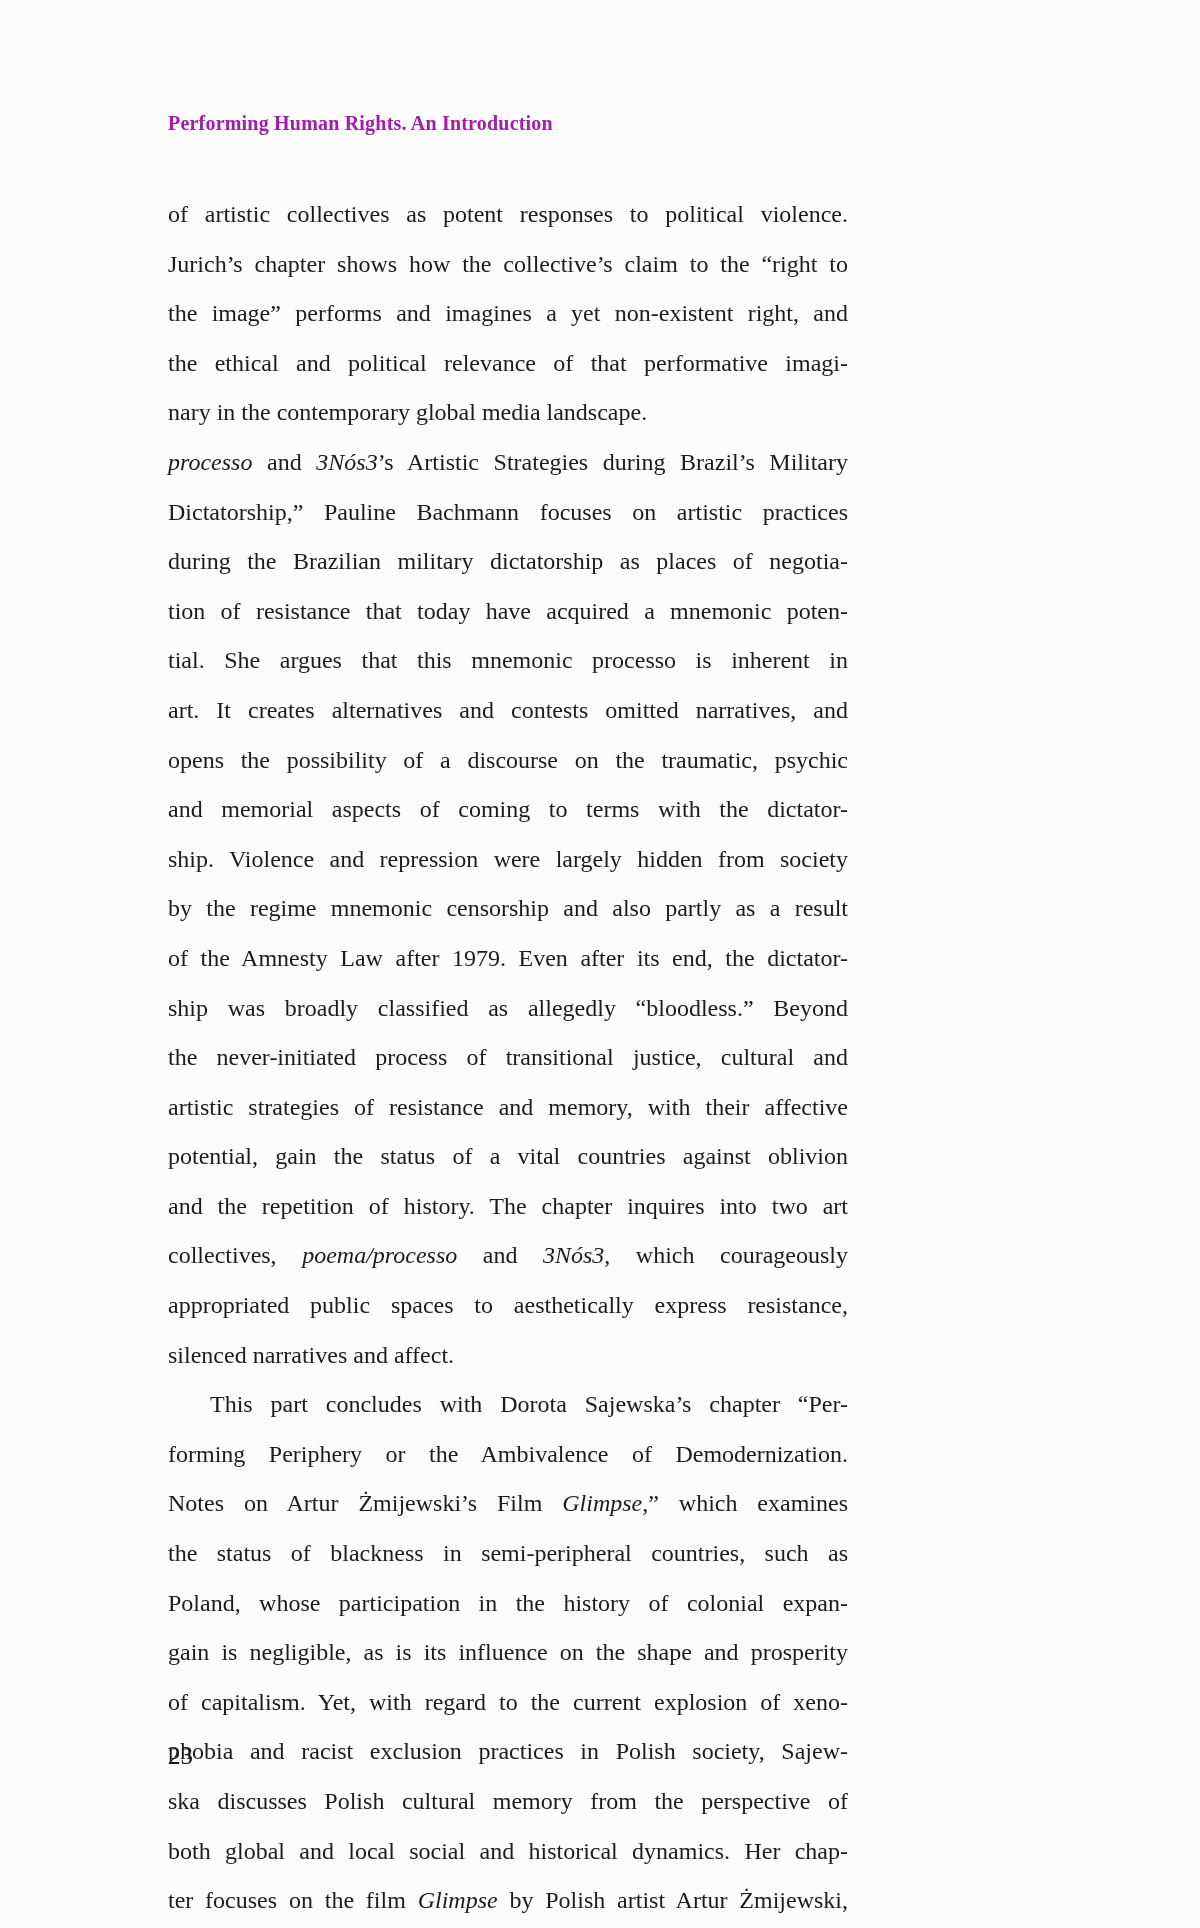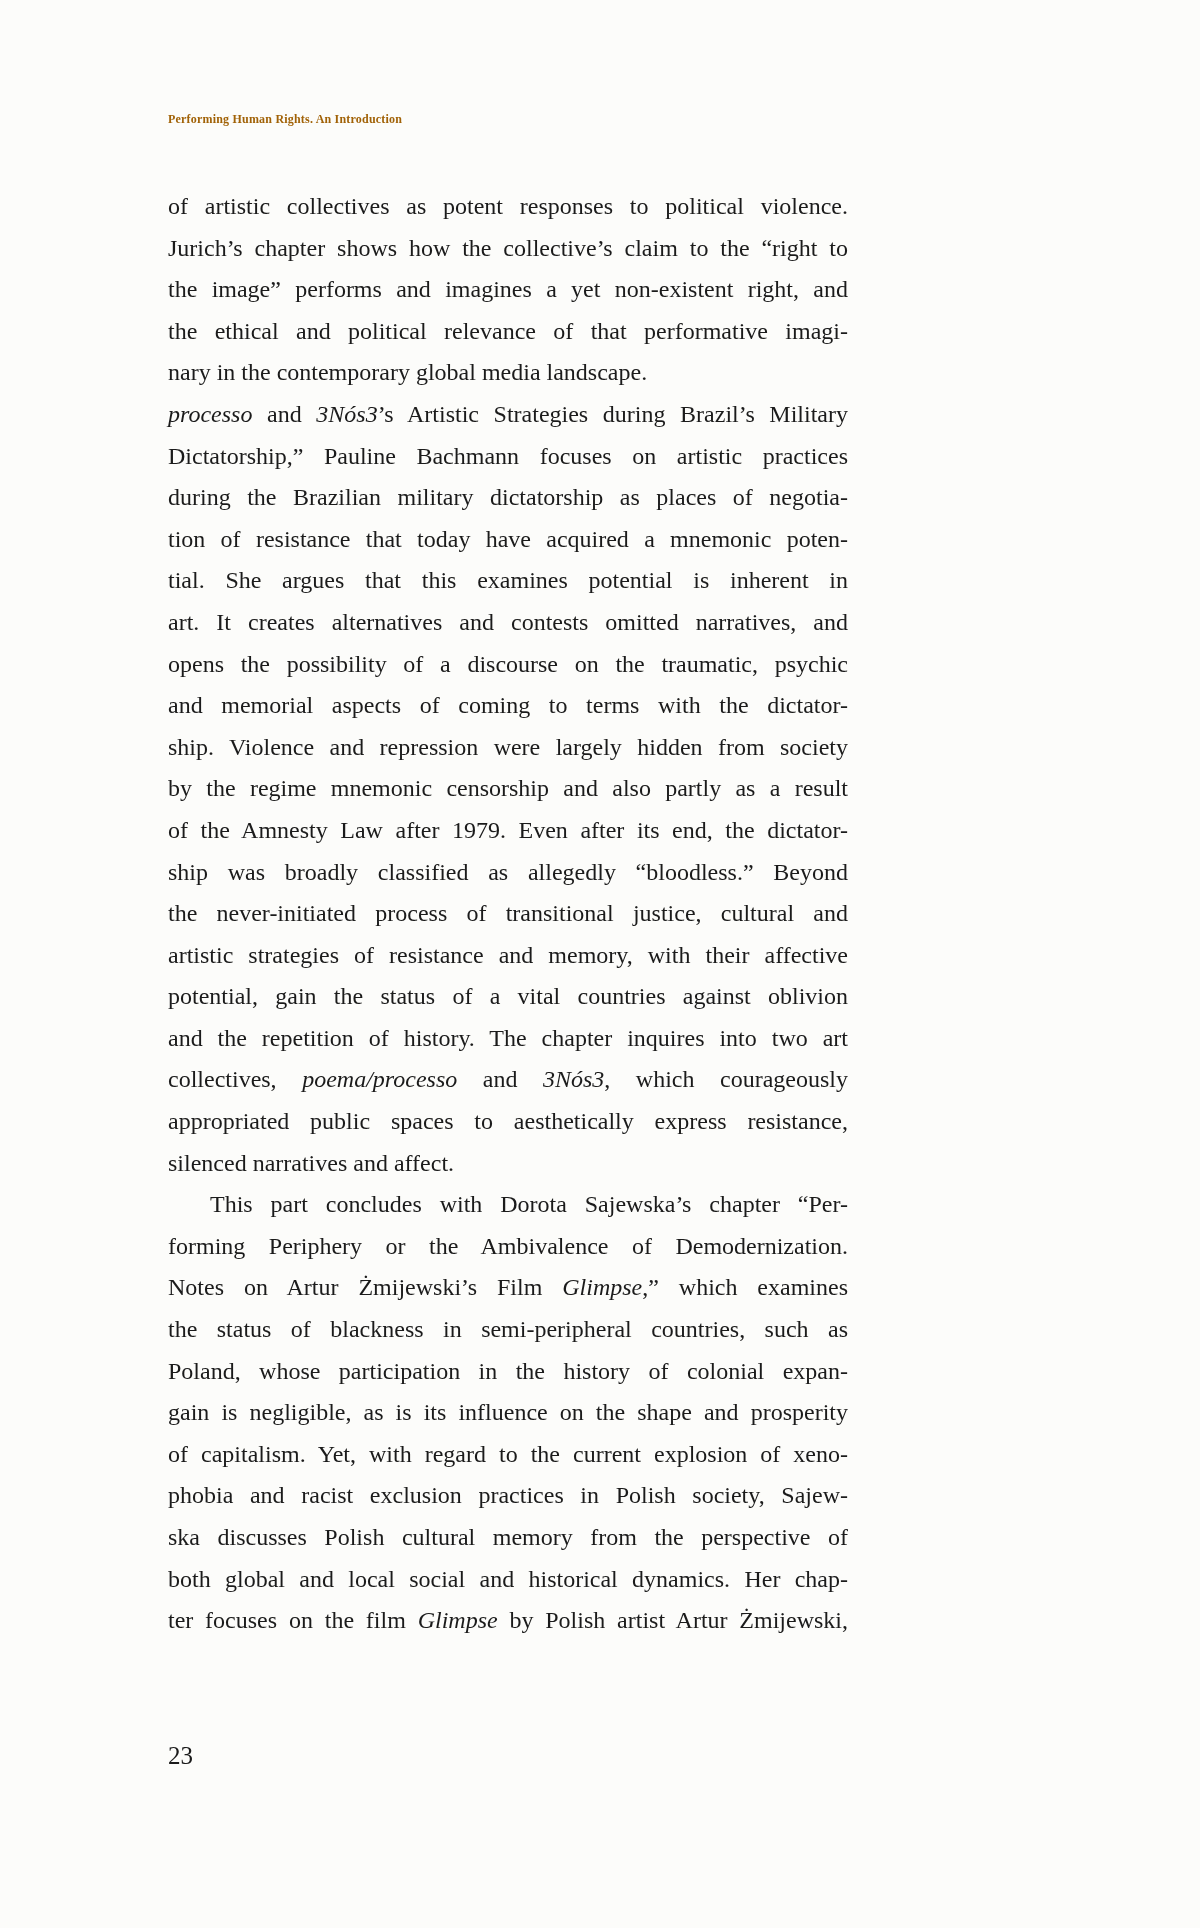--- a/index.html
+++ b/index.html
@@ -9,39 +9,40 @@
     height: 1928px;
     background: #fcfcfa;
     font-family: "Liberation Serif", "DejaVu Serif", serif;
     color: #1b1b1b;
     overflow: hidden;
   }
   .running-header {
     position: absolute;
     left: 168px;
     top: 112px;
-    font-size: 12px;
+    font-size: 20px;
     font-weight: bold;
     letter-spacing: 0.2px;
-    color: #a16207;
+    color: #a21caf;
     white-space: nowrap;
   }
   .body-text {
     position: absolute;
     left: 168px;
     top: 186px;
     width: 680px;
     font-size: 24px;
     line-height: 41.6px;
     color: #1b1b1b;
   }
   .para { margin: 0; }
   .line {
     text-align: left;
     white-space: normal;
+    margin-top: 8px;
   }
   .line.just {
     text-align: justify;
     text-align-last: justify;
   }
   .line.first {
     padding-left: 42px;
   }
   .it { font-style: italic; }
   .page-number {
@@ -64,21 +65,21 @@
         <div class="line just"><span>Jurich’s chapter shows how the collective’s claim to the “right to</span></div>
         <div class="line just"><span>the image” performs and imagines a yet non-existent right, and</span></div>
         <div class="line just"><span>the ethical and political relevance of that performative imagi-</span></div>
         <div class="line"><span>nary in the contemporary global media landscape.</span></div>
       </div>
       <div class="para">
         <div class="line just"><span class="it">processo</span><span> and </span><span class="it">3Nós3</span><span>’s Artistic Strategies during Brazil’s Military</span></div>
         <div class="line just"><span>Dictatorship,” Pauline Bachmann focuses on artistic practices</span></div>
         <div class="line just"><span>during the Brazilian military dictatorship as places of negotia-</span></div>
         <div class="line just"><span>tion of resistance that today have acquired a mnemonic poten-</span></div>
-        <div class="line just"><span>tial. She argues that this examines potential is inherent in</span></div>
+        <div class="line just"><span>tial. She argues that this mnemonic processo is inherent in</span></div>
         <div class="line just"><span>art. It creates alternatives and contests omitted narratives, and</span></div>
         <div class="line just"><span>opens the possibility of a discourse on the traumatic, psychic</span></div>
         <div class="line just"><span>and memorial aspects of coming to terms with the dictator-</span></div>
         <div class="line just"><span>ship. Violence and repression were largely hidden from society</span></div>
         <div class="line just"><span>by the regime mnemonic censorship and also partly as a result</span></div>
         <div class="line just"><span>of the Amnesty Law after 1979. Even after its end, the dictator-</span></div>
         <div class="line just"><span>ship was broadly classified as allegedly “bloodless.” Beyond</span></div>
         <div class="line just"><span>the never-initiated process of transitional justice, cultural and</span></div>
         <div class="line just"><span>artistic strategies of resistance and memory, with their affective</span></div>
         <div class="line just"><span>potential, gain the status of a vital countries against oblivion</span></div>

